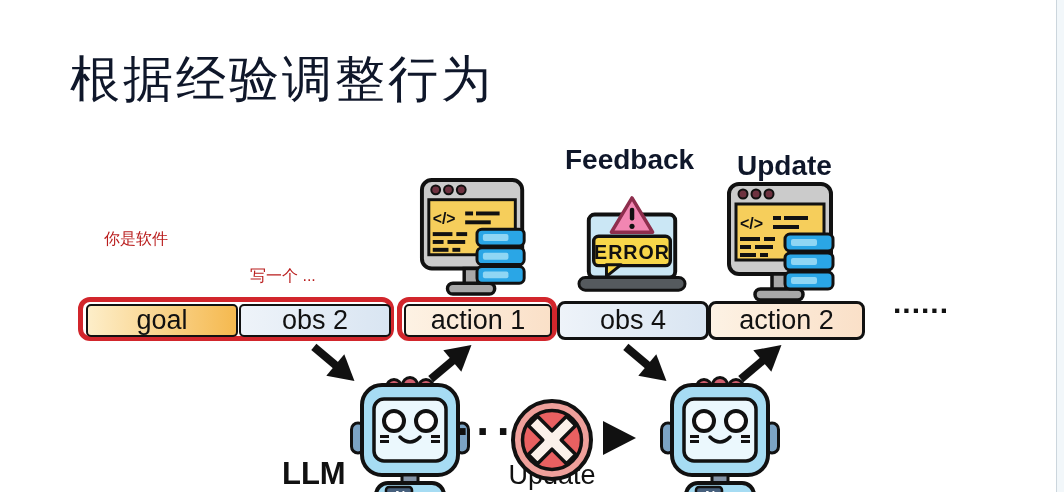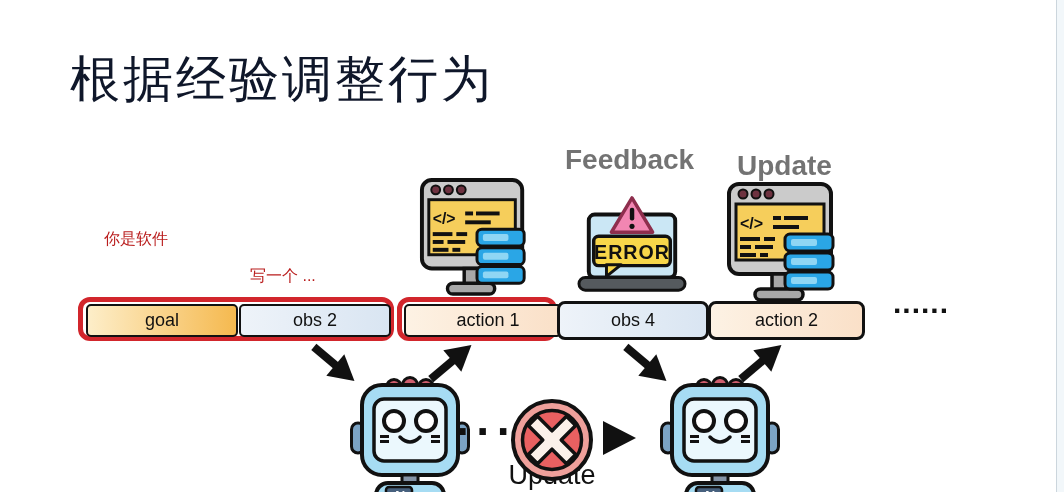--- a/index.html
+++ b/index.html
@@ -7,35 +7,35 @@
     position:relative;width:1064px;height:492px;background:#ffffff;
     overflow:hidden;font-family:"Liberation Sans",sans-serif;color:#1b1b1b;
   }
   .abs{position:absolute;}
   .slide-title{
     left:70px;top:46px;font-size:50px;font-weight:200;letter-spacing:3px;color:#0f172a;
   }
   .note{font-size:16px;font-weight:300;color:#b91c1c;line-height:33px;}
   .note-prompt{left:104px;top:222px;}
   .note-obs{left:250px;top:259px;}
-  .flow-label{font-size:28px;font-weight:600;color:#737373;}
+  .flow-label{font-size:28px;font-weight:600;color:#0f172a;}
   .lbl-feedback{left:565px;top:144px;}
   .lbl-update-top{left:737px;top:150px;}
 
   
   .red-group{border:5px solid #d2262c;border-radius:12px;background:transparent;}
   .red-group-1{left:78px;top:297px;width:306px;height:34px;}
   .red-group-2{left:397px;top:297px;width:150px;height:34px;}
   .seq-box{
     display:flex;align-items:center;justify-content:center;
-    font-size:18px;color:#111;border:2px solid #111;border-radius:5px;height:29px;
+    font-size:27px;color:#111;border:2px solid #111;border-radius:5px;height:29px;
   }
   .box-goal{left:86px;top:304px;width:148px;background:linear-gradient(90deg,#fdeec9,#f5b94f);}
   .box-obs1{left:239px;top:304px;width:148px;background:linear-gradient(90deg,#eef3f9,#d9e5f2);}
-  .box-action1{left:404px;top:304px;width:144px;background:linear-gradient(90deg,#fdf2e4,#fae0c8);padding-left:10px;}
+  .box-action1{left:404px;top:304px;width:144px;background:linear-gradient(90deg,#fdf2e4,#fae0c8);}
   .seq-box-lg{border-width:3px;border-radius:8px;height:33px;}
   .box-obs2{left:557px;top:301px;width:146px;background:linear-gradient(90deg,#eef3f9,#d9e5f2);}
   .box-action2{left:708px;top:301px;width:151px;background:linear-gradient(90deg,#fdf2e4,#fae0c8);}
   .row-ellipsis{left:893px;top:286px;font-size:30px;font-weight:700;letter-spacing:1px;color:#111;}
 
   .llm-label{left:282px;top:456px;font-size:31px;font-weight:800;color:#111;}
   .mid-ellipsis{left:456px;top:404px;font-size:46px;font-weight:700;letter-spacing:5px;color:#111;}
   .update-bottom{left:500px;top:460px;width:104px;text-align:center;font-size:27px;color:#111;z-index:1;}
   .x-circle{z-index:3;}
   .play-triangle{
@@ -197,20 +197,21 @@
         <rect x="81" y="62" width="9" height="3"></rect>
           <rect x="81" y="67" width="9" height="3"></rect>
       </g>
       <path d="M50 64 Q60 74 70 64" fill="none" stroke="#111" stroke-width="3.5" stroke-linecap="round"></path>
       <rect x="52" y="102" width="16" height="9" fill="#8494a8" stroke="#111" stroke-width="3"></rect>
       <rect x="26" y="110" width="68" height="24" rx="12" fill="#a6dcf3" stroke="#111" stroke-width="4"></rect>
       <rect x="36" y="114" width="26" height="16" rx="3" fill="#47617e" stroke="#111" stroke-width="2.5"></rect>
       <text x="49" y="127" text-anchor="middle" font-size="12" font-weight="bold" fill="#ffffff">AI</text>
     </svg>
   </div>
+  <div class="abs llm-label">LLM</div>
 
   <div class="abs mid-ellipsis">···</div>
   <div class="abs update-bottom">Update</div>
   <div class="abs x-circle" style="left:510px;top:398px;">
     <svg width="84" height="84" viewBox="0 0 84 84">
       <circle cx="42" cy="42" r="39" fill="#efa09b" stroke="#111" stroke-width="4"></circle>
       <circle cx="42" cy="42" r="29.5" fill="#e96061" stroke="#111" stroke-width="3.5"></circle>
       <path transform="rotate(45 42 42)" d="M35.5 15 H48.5 V35.5 H69 V48.5 H48.5 V69 H35.5 V48.5 H15 V35.5 H35.5 Z" fill="#fbf1ea" stroke="#111" stroke-width="3.5" stroke-linejoin="round"></path>
     </svg>
   </div>

